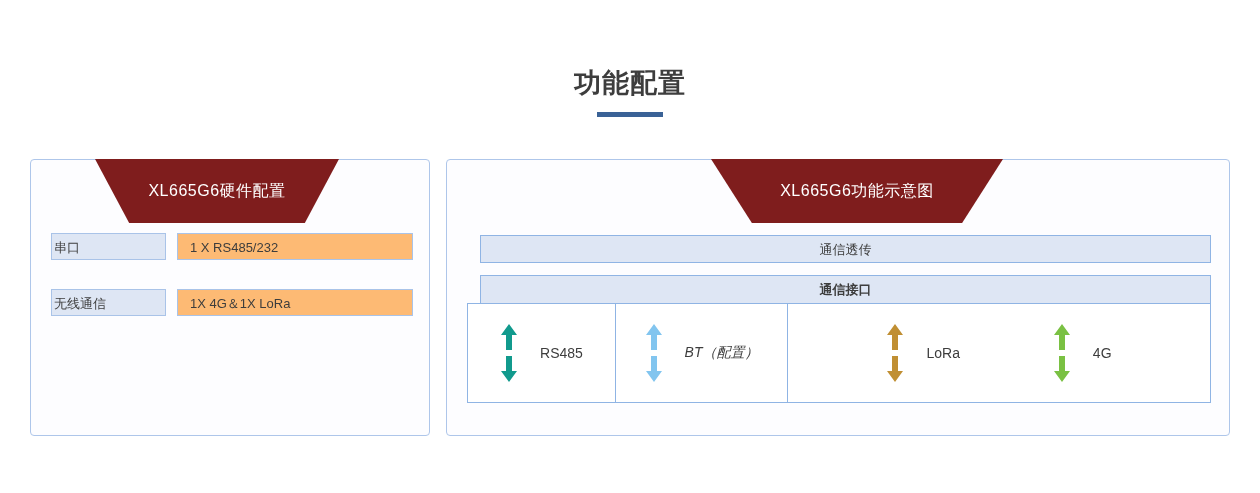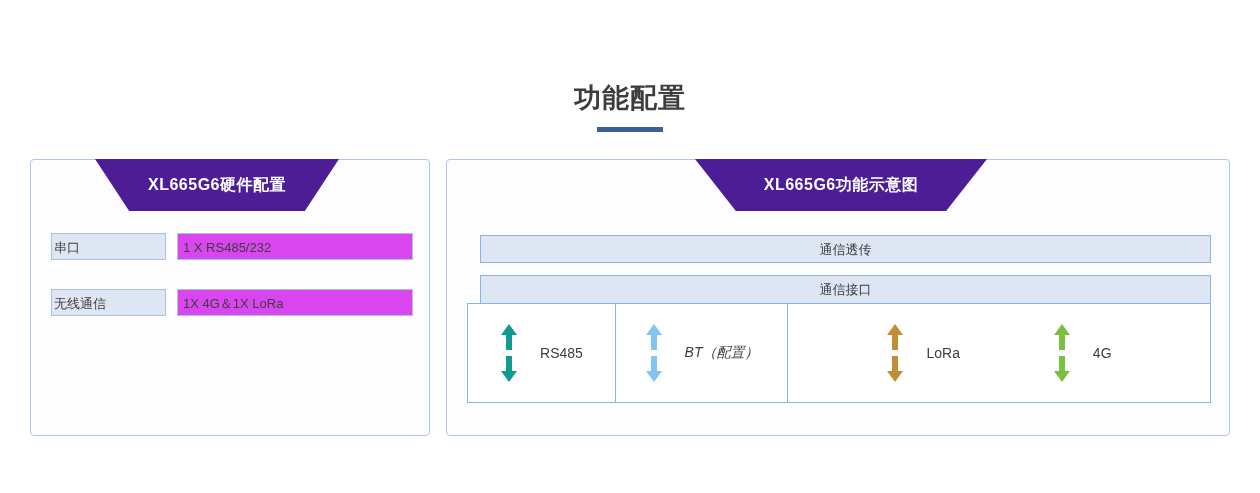--- a/index.html
+++ b/index.html
@@ -16,21 +16,20 @@
     overflow: hidden;
   }
 
   
   .page-title-wrap {
     position: absolute;
     left: 0;
     top: 66px;
     width: 1260px;
     text-align: center;
-    margin-top: 15px;
   }
   .page-title {
     font-size: 27px;
     font-weight: bold;
     color: #3d3d3d;
     letter-spacing: 1px;
     line-height: 34px;
   }
   .title-rule {
     width: 66px;
@@ -47,34 +46,34 @@
     border-radius: 4px;
     box-sizing: border-box;
   }
   .panel-left  { left: 30px;  top: 159px; width: 400px; height: 277px; }
   .panel-right { left: 446px; top: 159px; width: 784px; height: 277px; }
 
   
   .banner {
     position: absolute;
     top: -1px;
-    height: 52px;
-    background: #4c1d95;
+    height: 64px;
+    background: #7f1d1d;
     color: #ffffff;
     font-size: 16px;
-    font-weight: bold;
+    font-weight: normal;
     letter-spacing: 0.5px;
     display: flex;
     align-items: center;
     justify-content: center;
     -webkit-clip-path: polygon(0 0, 100% 0, 86% 100%, 14% 100%);
     clip-path: polygon(0 0, 100% 0, 86% 100%, 14% 100%);
   }
   .panel-left .banner  { left: 64px;  width: 244px; }
-  .panel-right .banner { left: 248px; width: 292px; }
+  .panel-right .banner { left: 264px; width: 292px; }
 
   
   .spec-rows {
     position: absolute;
     left: 20px;
     top: 73px;
     width: 362px;
   }
   .spec-row {
     display: flex;
@@ -90,26 +89,26 @@
     border: 1px solid #a9c3e8;
     box-sizing: border-box;
     font-size: 13px;
     color: #3d3d3d;
     padding-left: 2px;
   }
   .spec-value {
     flex: 1;
     height: 27px;
     line-height: 27px;
-    background: #d946ef;
+    background: #fdba74;
     border: 1px solid #a9c3e8;
     box-sizing: border-box;
     font-size: 13px;
     color: #3d3d3d;
-    padding-left: 5px;
+    padding-left: 12px;
     margin-left: 11px;
   }
 
   
   .diagram {
     position: absolute;
     left: 20px;
     top: 75px;
     width: 744px;
   }
@@ -118,21 +117,21 @@
     line-height: 28px;
     background: #dee6f4;
     border: 1px solid #8fb4e4;
     box-sizing: border-box;
     text-align: center;
     font-size: 13px;
     color: #3d3d3d;
     margin-left: 13px;
   }
   .bar-transmit { margin-bottom: 12px; }
-  .bar-interface { border-bottom: none; }
+  .bar-interface { border-bottom: none; font-weight: bold; }
 
   .iface-cells {
     display: flex;
     border: 1px solid #8fb4e4;
     border-top: 1px solid #8fb4e4;
     box-sizing: border-box;
     height: 100px;
     background: #ffffff;
   }
   .iface-cell {

